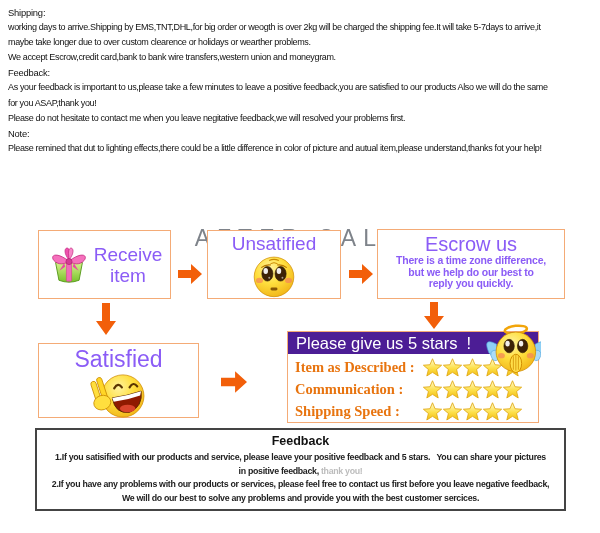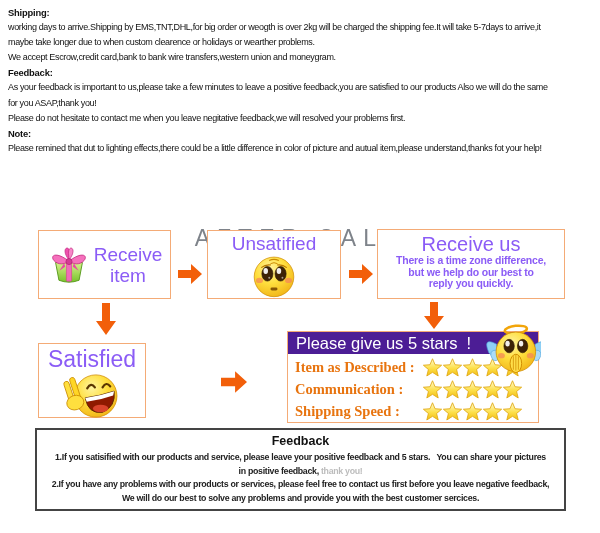--- a/index.html
+++ b/index.html
@@ -2,38 +2,38 @@
 <html><head>
 <meta charset="utf-8">
 <style>
   html,body{margin:0;padding:0;background:#fff;}
   .canvas{position:relative;width:600px;height:533px;background:#fff;overflow:hidden;
           font-family:"Liberation Sans",sans-serif;color:#1a1a1a;}
 
   
   .info{position:absolute;left:8px;top:5px;}
   .info .line{font-size:9px;letter-spacing:-0.35px;line-height:15.1px;white-space:pre;color:#111;}
-  .info .line.b{font-weight:bold;font-size:9.4px;letter-spacing:-0.2px;}
+  .info .line.b{font-weight:normal;font-size:9.4px;letter-spacing:-0.2px;}
 
   
   .aftersale{position:absolute;left:0;top:186px;width:600px;text-align:center;
              font-size:23px;letter-spacing:7px;color:#7e838a;font-weight:200;margin-top:39px;}
 
   
   .fbox{position:absolute;background:#fff;border:1px solid #f4ab76;box-sizing:border-box;}
   .orange{color:#8b5cf6;}
   .box-receive{left:38px;top:230px;width:133px;height:69px;display:flex;align-items:center;}
   .box-receive .gift{margin-left:7px;flex:0 0 auto;}
   .box-receive .lbl{flex:1;text-align:center;font-size:19px;line-height:21px;padding-right:6px;}
   .box-unsat{left:207px;top:230px;width:134px;height:69px;text-align:center;}
   .box-unsat .lbl{font-size:19px;line-height:21px;margin-top:2px;}
   .box-contact{left:377px;top:229px;width:188px;height:70px;text-align:center;}
   .box-contact .ttl{font-size:20px;line-height:22px;margin-top:3px;}
   .box-contact .sub{font-size:10.5px;line-height:11.5px;font-weight:bold;letter-spacing:-0.2px;}
-  .box-satisf{left:38px;top:343px;width:108px;height:75px;text-align:center;}
+  .box-satisf{left:38px;top:343px;width:161px;height:75px;text-align:center;}
   .box-satisf .lbl{font-size:23px;line-height:25px;margin-top:3px;}
 
   .arrow{position:absolute;}
 
   
   .stars-panel{position:absolute;left:287px;top:331px;width:252px;height:92px;
                border:1px solid #f4ab76;box-sizing:border-box;background:#fff;}
   .stars-banner{height:22px;line-height:22px;background:#4c1d95;color:#fff;
                 font-size:16.5px;padding-left:8px;white-space:pre;}
   .stars-rows{position:absolute;left:7px;right:16px;top:25px;}
@@ -69,21 +69,21 @@
       <linearGradient id="giftg" x1="0" y1="0" x2="0" y2="1">
         <stop offset="0" stop-color="#d9f08e"></stop>
           <stop offset="1" stop-color="#77c32a"></stop>
       </linearGradient>
     </defs>
   </svg>
 
   <div class="info">
     <div class="line b">Shipping:</div>
     <div class="line">working days to arrive.Shipping by EMS,TNT,DHL,for big order or weogth is over 2kg will be charged the shipping fee.It will take 5-7days to arrive,it</div>
-    <div class="line">maybe take longer due to when custom clearence or holidays or wearther problems.</div>
+    <div class="line">maybe take longer due to over custom clearence or holidays or wearther problems.</div>
     <div class="line">We accept Escrow,credit card,bank to bank wire transfers,western union and moneygram.</div>
     <div class="line b">Feedback:</div>
     <div class="line">As your feedback is important to us,please take a few minutes to leave a positive feedback,you are satisfied to our products Also we will do the same</div>
     <div class="line">for you ASAP,thank you!</div>
     <div class="line">Please do not hesitate to contact me when you leave negitative feedback,we will resolved your problems first.</div>
     <div class="line b">Note:</div>
     <div class="line">Please remined that dut to lighting effects,there could be a little difference in color of picture and autual item,please understand,thanks fot your help!</div>
   </div>
 
   <div class="aftersale">AFTER SALE</div>
@@ -133,21 +133,21 @@
     </span>
   </div>
 
   <span class="arrow" style="left:349px;top:264px">
     <svg width="24" height="20" viewBox="0 0 24 20">
         <path d="M0 6 H13 V0 L24 10 L13 20 V14 H0 Z" fill="#f25f0a"></path>
       </svg>
   </span>
 
   <div class="fbox box-contact">
-    <div class="ttl orange">Receive us</div>
+    <div class="ttl orange">Escrow us</div>
     <div class="sub orange">There is a time zone difference,</div>
     <div class="sub orange">but we help do our best to</div>
     <div class="sub orange">reply you quickly.</div>
   </div>
 
   <span class="arrow" style="left:96px;top:303px">
     <svg width="20" height="32" viewBox="0 0 20 32">
         <path d="M6 0 H14 V18 H20 L10 32 L0 18 H6 Z" fill="#f25f0a"></path>
       </svg>
   </span>

